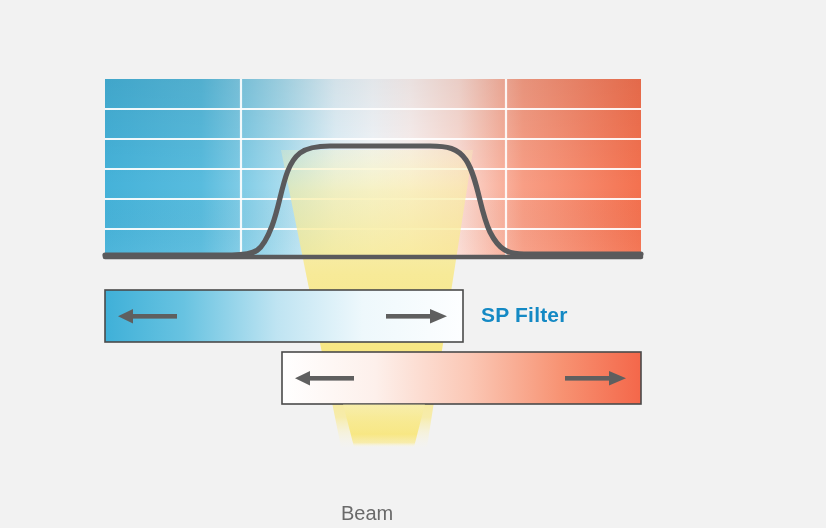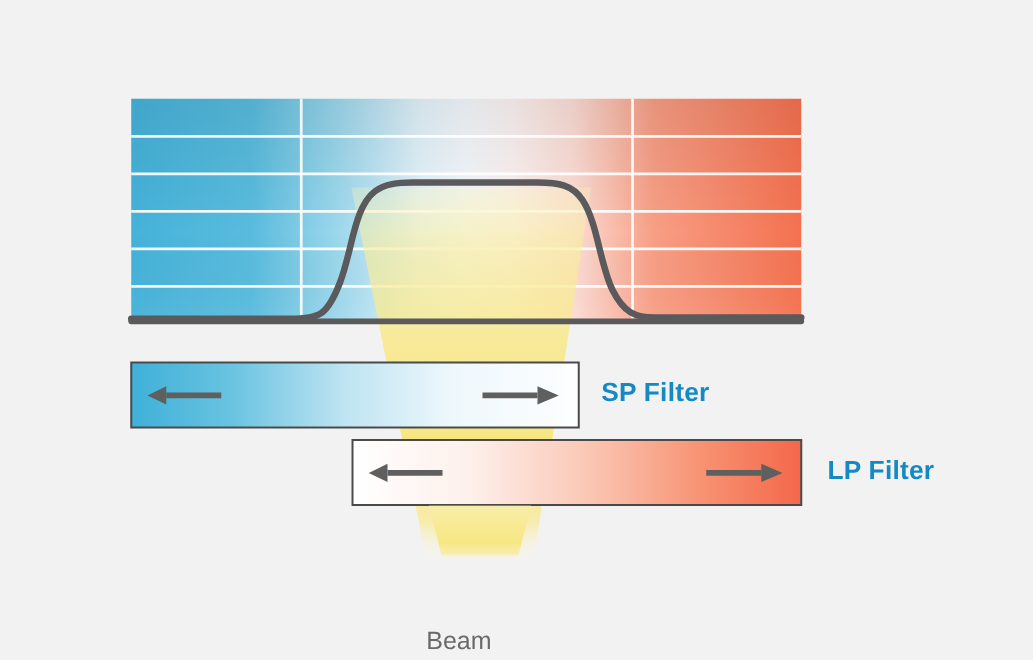--- a/index.html
+++ b/index.html
@@ -173,17 +173,16 @@
       </g>
     </g>
 
     <g>
       <path d="M 343 404 L 425 404 L 414 447 L 354 447 Z" fill="url(#beamGrad)" opacity="0.95"></path>
     </g>
   </svg>
 
   <div class="label-text" id="sp-filter-label">SP Filter</div>
 
-  <div class="label-text" id="lp-filter-label">LP Filter</div>
 
   <div class="label-text" id="beam-label">Beam</div>
 
 </div>
 
 </body></html>

